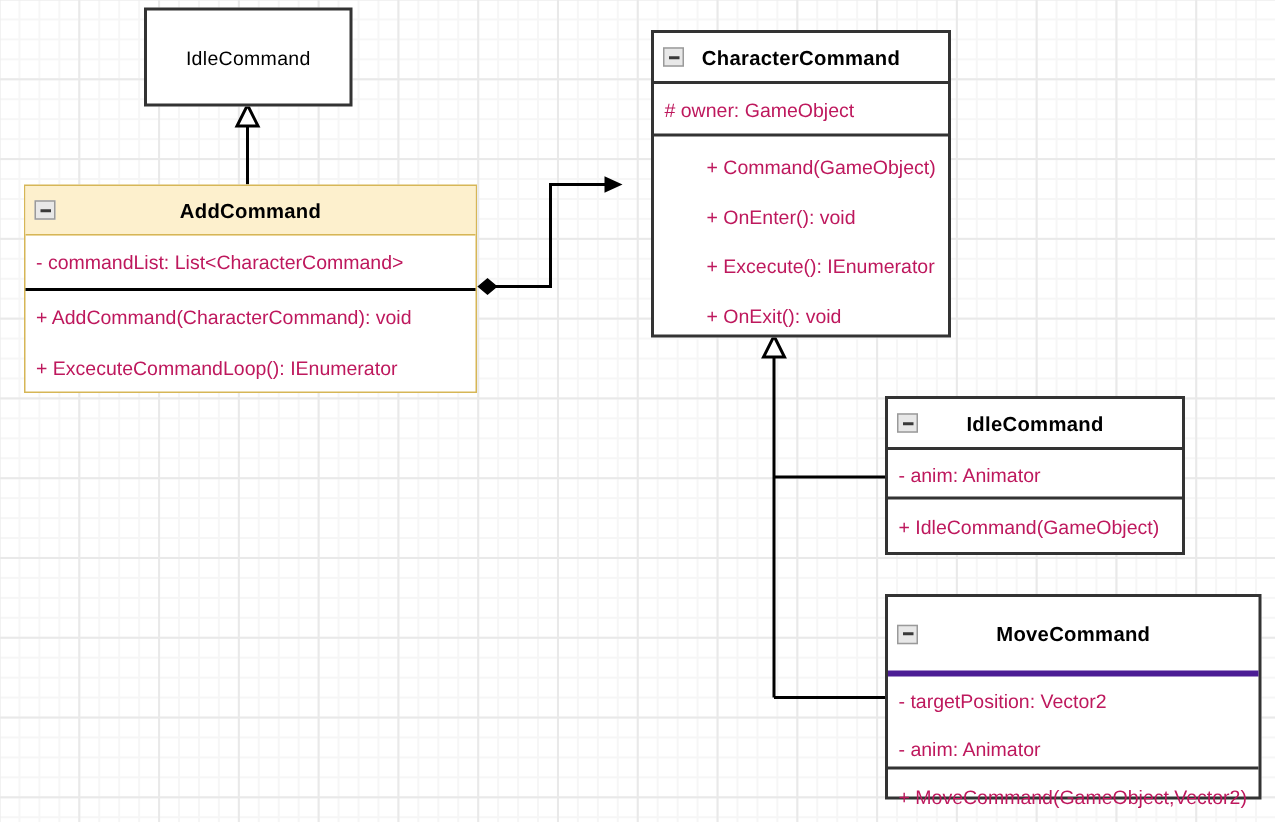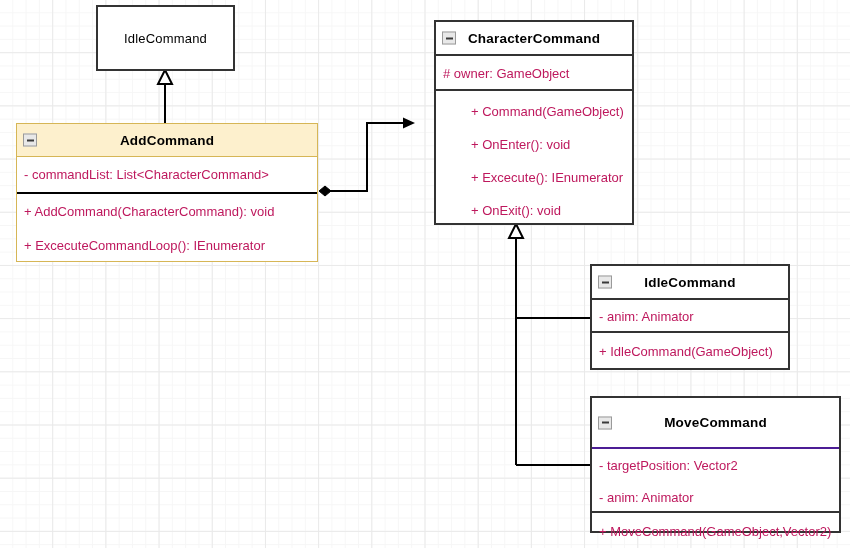--- a/index.html
+++ b/index.html
@@ -124,21 +124,21 @@
   #box-idlecommand .title-bar { height: 32px; }
   #box-idlecommand .sec-attrs { height: 33px; border-top: 2px solid #333333; }
   #box-idlecommand .sec-attrs .member { height: 33px; }
   #box-idlecommand .sec-ops { border-top: 2px solid #333333; height: 37px; }
   #box-idlecommand .sec-ops .member { height: 37px; }
 
   #box-movecommand {
     left: 590px; top: 396px; width: 251px; height: 137px;
   }
   #box-movecommand .title-bar { height: 49px; }
-  #box-movecommand .sec-attrs { height: 64px; border-top: 2px solid #4c1d95; }
+  #box-movecommand .sec-attrs { height: 64px; border-top: 4px solid #4c1d95; }
   #box-movecommand .sec-attrs .member { height: 32px; }
   #box-movecommand .sec-ops { border-top: 2px solid #333333; height: 37px; }
   #box-movecommand .sec-ops .member { height: 37px; }
 
   
   .conn-svg {
     position: absolute;
     left: 0; top: 0;
     width: 850px; height: 548px;
     pointer-events: none;

